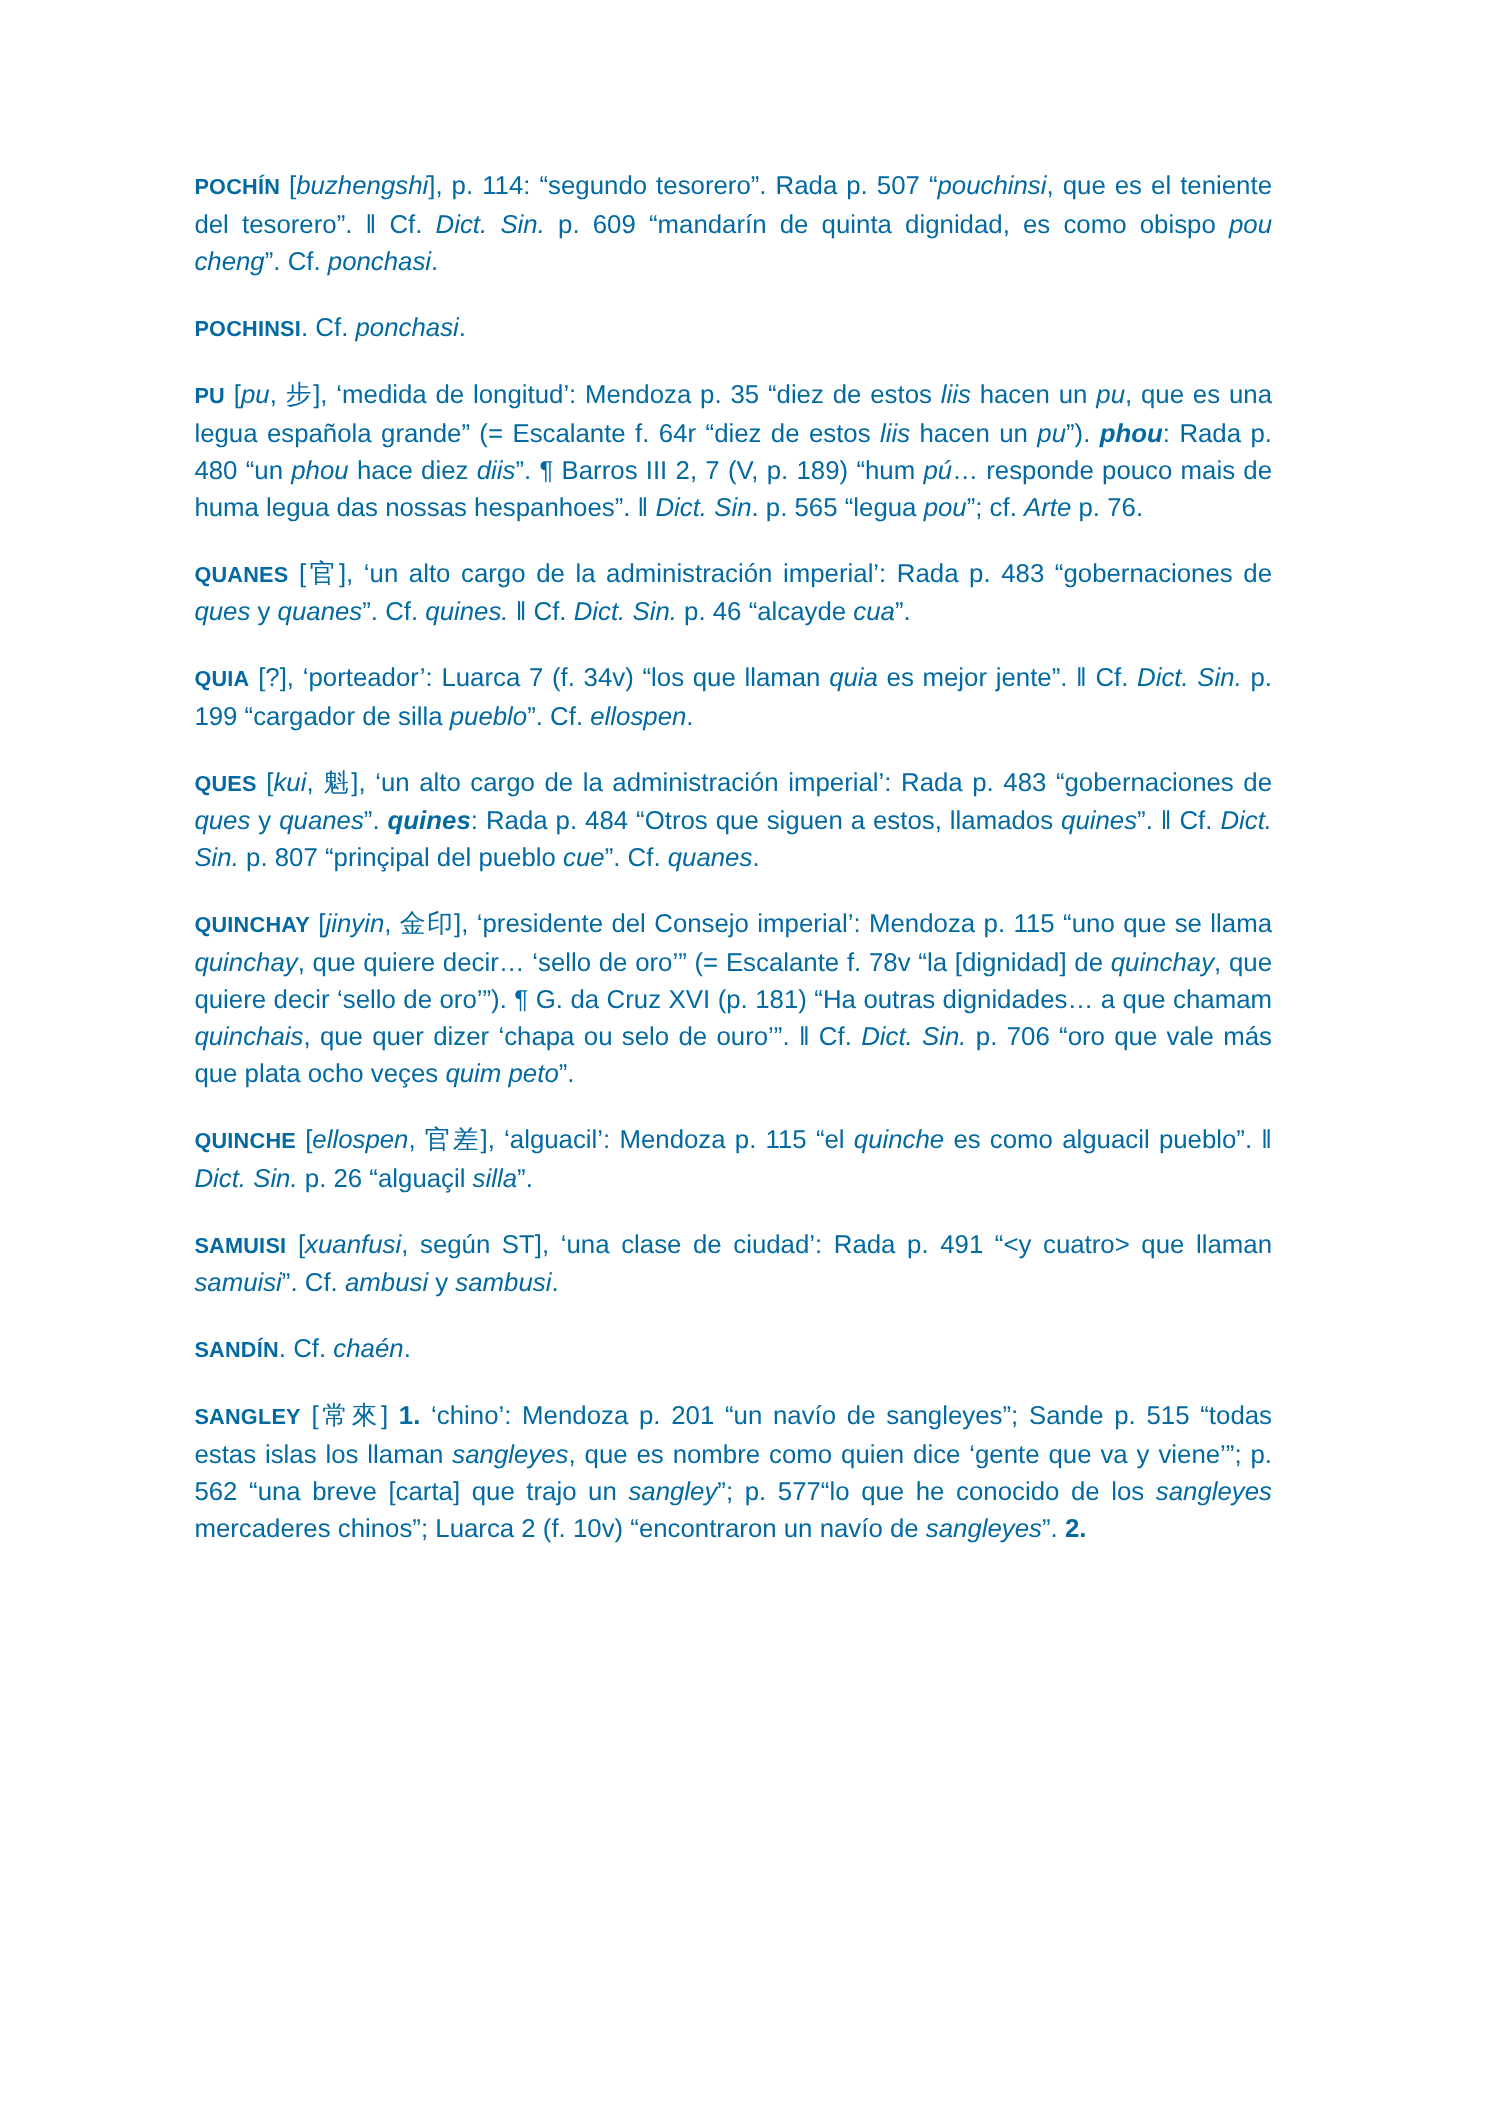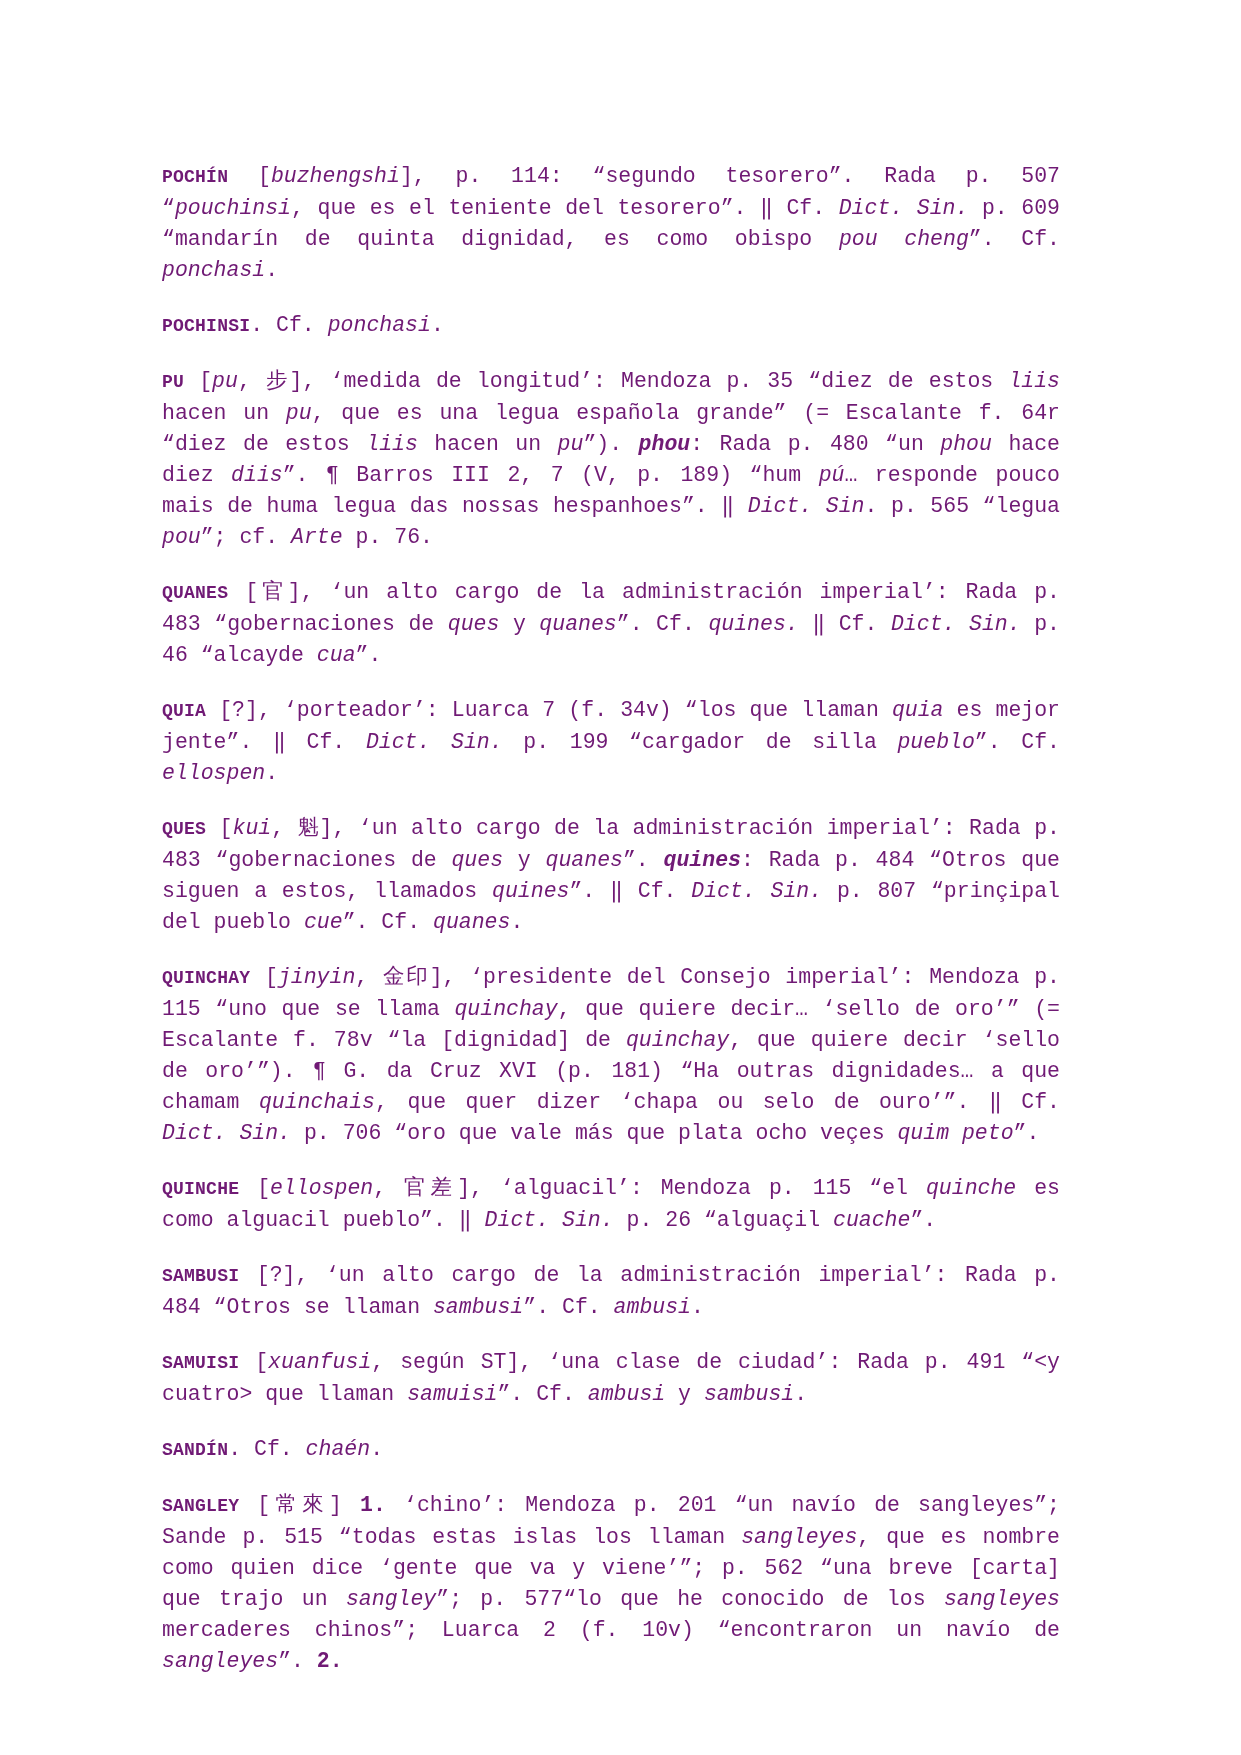--- a/index.html
+++ b/index.html
@@ -6,45 +6,44 @@
   .page {
     position: relative;
     width: 1241px;
     height: 1755px;
     background: #ffffff;
     overflow: hidden;
   }
   .text-block {
     position: absolute;
     left: 162px;
-    top: 161px;
+    top: 140px;
     width: 898px;
-    font-family: Liberation Mono, monospace;
+    font-family: Liberation Sans, sans-serif;
     font-size: 21.5px;
     line-height: 31px;
-    color: #701a75;
+    color: #0369a1;
     text-align: justify;
   }
   p.entry { margin: 0 0 24px 0; }
   .h  { font-weight: bold; font-size: 0.84em; letter-spacing: 0.2px; }
   .i  { font-style: italic; }
   .b  { font-weight: bold; }
   .bi { font-weight: bold; font-style: italic; }
 </style>
 </head>
 <body>
 
 <div class="page">
   <div class="text-block">
       <p class="entry"><span class="h">POCHÍN</span><span class=""> [</span><span class="i">buzhengshi</span><span class="">], p. 114: “segundo tesorero”. Rada p. 507 “</span><span class="i">pouchinsi</span><span class="">, que es el teniente del tesorero”. ‖ Cf. </span><span class="i">Dict. Sin.</span><span class=""> p. 609 “mandarín de quinta dignidad, es como obispo </span><span class="i">pou cheng</span><span class="">”. Cf. </span><span class="i">ponchasi</span><span class="">.</span></p>
       <p class="entry"><span class="h">POCHINSI</span><span class="">. Cf. </span><span class="i">ponchasi</span><span class="">.</span></p>
       <p class="entry"><span class="h">PU</span><span class=""> [</span><span class="i">pu</span><span class="">, 步], ‘medida de longitud’: Mendoza p. 35 “diez de estos </span><span class="i">liis</span><span class=""> hacen un </span><span class="i">pu</span><span class="">, que es una legua española grande” (= Escalante f. 64r “diez de estos </span><span class="i">liis</span><span class=""> hacen un </span><span class="i">pu</span><span class="">”). </span><span class="bi">phou</span><span class="">: Rada p. 480 “un </span><span class="i">phou</span><span class=""> hace diez </span><span class="i">diis</span><span class="">”. ¶ Barros III 2, 7 (V, p. 189) “hum </span><span class="i">pú</span><span class="">… responde pouco mais de huma legua das nossas hespanhoes”. ‖ </span><span class="i">Dict. Sin</span><span class="">. p. 565 “legua </span><span class="i">pou</span><span class="">”; cf. </span><span class="i">Arte</span><span class=""> p. 76.</span></p>
       <p class="entry"><span class="h">QUANES</span><span class=""> [官], ‘un alto cargo de la administración imperial’: Rada p. 483 “gobernaciones de </span><span class="i">ques</span><span class=""> y </span><span class="i">quanes</span><span class="">”. Cf. </span><span class="i">quines.</span><span class=""> ‖ Cf. </span><span class="i">Dict. Sin.</span><span class=""> p. 46 “alcayde </span><span class="i">cua</span><span class="">”.</span></p>
       <p class="entry"><span class="h">QUIA</span><span class=""> [?], ‘porteador’: Luarca 7 (f. 34v) “los que llaman </span><span class="i">quia</span><span class=""> es mejor jente”. ‖ Cf. </span><span class="i">Dict. Sin.</span><span class=""> p. 199 “cargador de silla </span><span class="i">pueblo</span><span class="">”. Cf. </span><span class="i">ellospen</span><span class="">.</span></p>
       <p class="entry"><span class="h">QUES</span><span class=""> [</span><span class="i">kui</span><span class="">, 魁], ‘un alto cargo de la administración imperial’: Rada p. 483 “gobernaciones de </span><span class="i">ques</span><span class=""> y </span><span class="i">quanes</span><span class="">”. </span><span class="bi">quines</span><span class="">: Rada p. 484 “Otros que siguen a estos, llamados </span><span class="i">quines</span><span class="">”. ‖ Cf. </span><span class="i">Dict. Sin.</span><span class=""> p. 807 “prinçipal del pueblo </span><span class="i">cue</span><span class="">”. Cf. </span><span class="i">quanes</span><span class="">.</span></p>
       <p class="entry"><span class="h">QUINCHAY</span><span class=""> [</span><span class="i">jinyin</span><span class="">, 金印], ‘presidente del Consejo imperial’: Mendoza p. 115 “uno que se llama </span><span class="i">quinchay</span><span class="">, que quiere decir… ‘sello de oro’” (= Escalante f. 78v “la [dignidad] de </span><span class="i">quinchay</span><span class="">, que quiere decir ‘sello de oro’”). ¶ G. da Cruz XVI (p. 181) “Ha outras dignidades… a que chamam </span><span class="i">quinchais</span><span class="">, que quer dizer ‘chapa ou selo de ouro’”. ‖ Cf. </span><span class="i">Dict. Sin.</span><span class=""> p. 706 “oro que vale más que plata ocho veçes </span><span class="i">quim peto</span><span class="">”.</span></p>
-      <p class="entry"><span class="h">QUINCHE</span><span class=""> [</span><span class="i">ellospen</span><span class="">, 官差], ‘alguacil’: Mendoza p. 115 “el </span><span class="i">quinche</span><span class=""> es como alguacil pueblo”. ‖ </span><span class="i">Dict. Sin.</span><span class=""> p. 26 “alguaçil </span><span class="i">cuache</span><span class="">”.</span></p>
-      <p class="entry"><span class="h">SAMBUSI</span><span class=""> [?], ‘un alto cargo de la administración imperial’: Rada p. 484 “Otros se llaman </span><span class="i">sambusi</span><span class="">”. Cf. </span><span class="i">ambusi</span><span class="">.</span></p>
+      <p class="entry"><span class="h">QUINCHE</span><span class=""> [</span><span class="i">ellospen</span><span class="">, 官差], ‘alguacil’: Mendoza p. 115 “el </span><span class="i">quinche</span><span class=""> es como alguacil pueblo”. ‖ </span><span class="i">Dict. Sin.</span><span class=""> p. 26 “alguaçil </span><span class="i">silla</span><span class="">”.</span></p>
       <p class="entry"><span class="h">SAMUISI</span><span class=""> [</span><span class="i">xuanfusi</span><span class="">, según ST], ‘una clase de ciudad’: Rada p. 491 “&lt;y cuatro&gt; que llaman </span><span class="i">samuisi</span><span class="">”. Cf. </span><span class="i">ambusi</span><span class=""> y </span><span class="i">sambusi</span><span class="">.</span></p>
       <p class="entry"><span class="h">SANDÍN</span><span class="">. Cf. </span><span class="i">chaén</span><span class="">.</span></p>
       <p class="entry"><span class="h">SANGLEY</span><span class=""> [常來] </span><span class="b">1.</span><span class=""> ‘chino’: Mendoza p.  201 “un navío de sangleyes”; Sande p. 515 “todas estas islas los llaman </span><span class="i">sangleyes</span><span class="">, que es nombre como quien dice ‘gente que va y viene’”; p. 562 “una breve [carta] que trajo un </span><span class="i">sangley</span><span class="">”; p. 577“lo que he conocido de los </span><span class="i">sangleyes</span><span class=""> mercaderes chinos”; Luarca 2 (f. 10v) “encontraron un navío de </span><span class="i">sangleyes</span><span class="">”. </span><span class="b">2.</span></p>
     </div>
 </div>
 
 </body></html>

